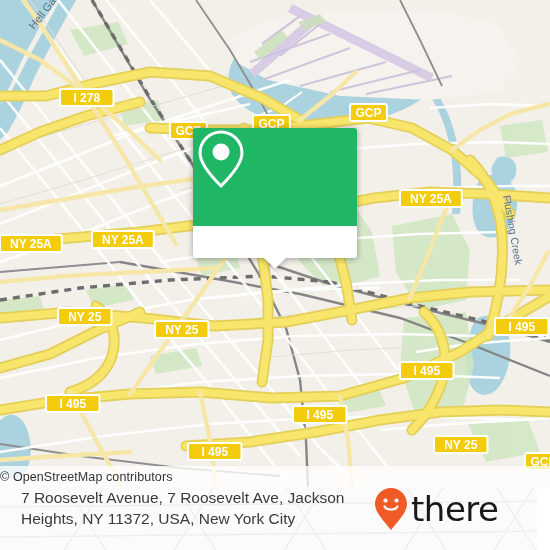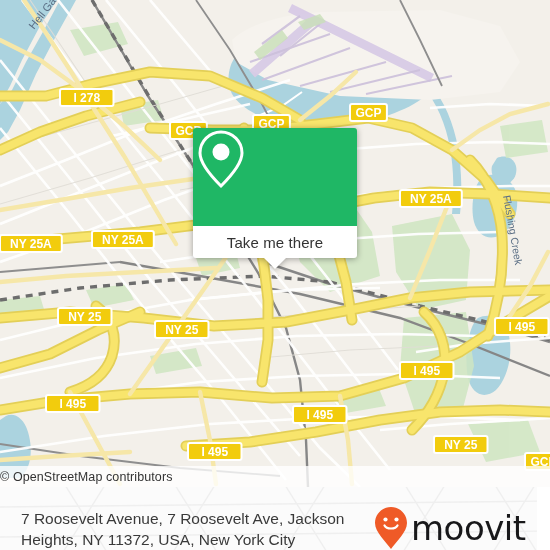--- a/index.html
+++ b/index.html
@@ -44,21 +44,21 @@
     position:absolute;left:50%;top:100%;margin-left:-11px;
     width:0;height:0;
     border-left:11px solid transparent;
     border-right:11px solid transparent;
     border-top:11px solid #ffffff;
   }
 
   
   .footer{
     position:absolute;left:0;top:487px;width:537px;height:63px;
-    background:#fbfbfb;display:flex;align-items:flex-end;overflow:hidden;
+    background:#fbfbfb;display:flex;align-items:flex-start;overflow:hidden;
   }
   .footer-wm{position:absolute;left:0;top:0;width:550px;height:63px;opacity:1;}
   .footer-addr{
     position:relative;z-index:2;
     padding-left:21px;width:372px;box-sizing:border-box;
     font-size:15.5px;line-height:21px;color:#3a3a3a;
   }
   .footer-logo{
     position:relative;z-index:2;display:flex;align-items:center;gap:3px;
     margin-left:2px;
@@ -330,21 +330,20 @@
     </div>
 
     <div class="popup">
       <div class="popup-top">
         <svg width="56" height="62" viewBox="0 0 56 62">
           <path d="M28,4 C39.6,4 49,13.4 49,25 C49,36 36,50 28,58 C20,50 7,36 7,25 C7,13.4 16.4,4 28,4 Z" fill="none" stroke="#ffffff" stroke-width="3"></path>
           <circle cx="28" cy="24" r="8.5" fill="#ffffff"></circle>
         </svg>
       </div>
       <div class="popup-bottom">
-        <div class="label">Take me there</div>
         <div class="popup-tail"></div>
       </div>
     </div>
   </div>
 
   <div class="footer">
     <svg class="footer-wm" viewBox="0 0 550 63">
       <g stroke="#efefef" stroke-width="1.4" fill="none">
         <path d="M60,-10 L110,70"></path>
           <path d="M110,-10 L60,70"></path>
@@ -363,17 +362,17 @@
 
     <div class="footer-addr">7 Roosevelt Avenue, 7 Roosevelt Ave, Jackson Heights, NY 11372, USA, New York City</div>
 
     <div class="footer-logo">
       <svg width="34" height="44" viewBox="0 0 34 44">
         <path d="M17,1 C25.8,1 33,8.2 33,17 C33,26 22,36 17,43 C12,36 1,26 1,17 C1,8.2 8.2,1 17,1 Z" fill="#ef5a27"></path>
         <circle cx="11.5" cy="13.5" r="2.1" fill="#ffffff"></circle>
         <circle cx="22.5" cy="13.5" r="2.1" fill="#ffffff"></circle>
         <path d="M10.5,19.5 C12.5,23.5 21.5,23.5 23.5,19.5" stroke="#ffffff" stroke-width="2.2" fill="none" stroke-linecap="round"></path>
       </svg>
-      <div class="word">moovit</div>
+      <div class="word">there</div>
     </div>
   </div>
 
 </div>
 
 </body></html>

